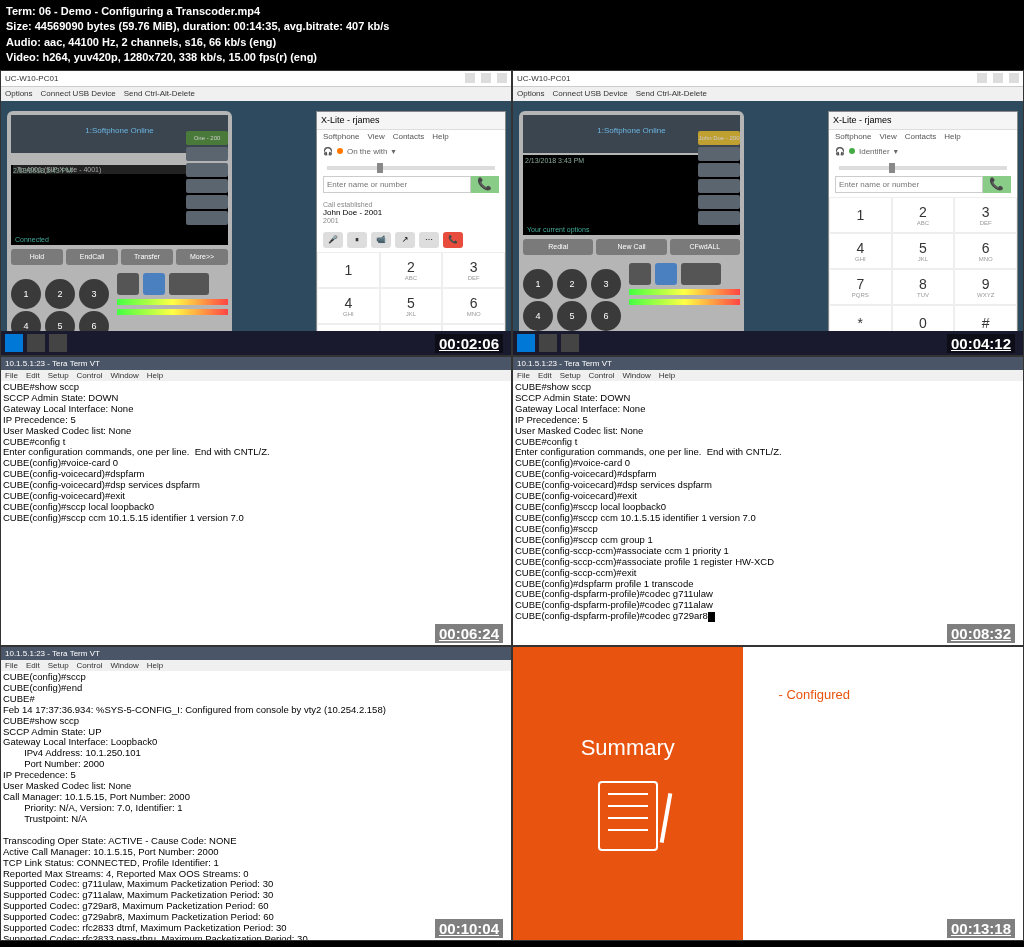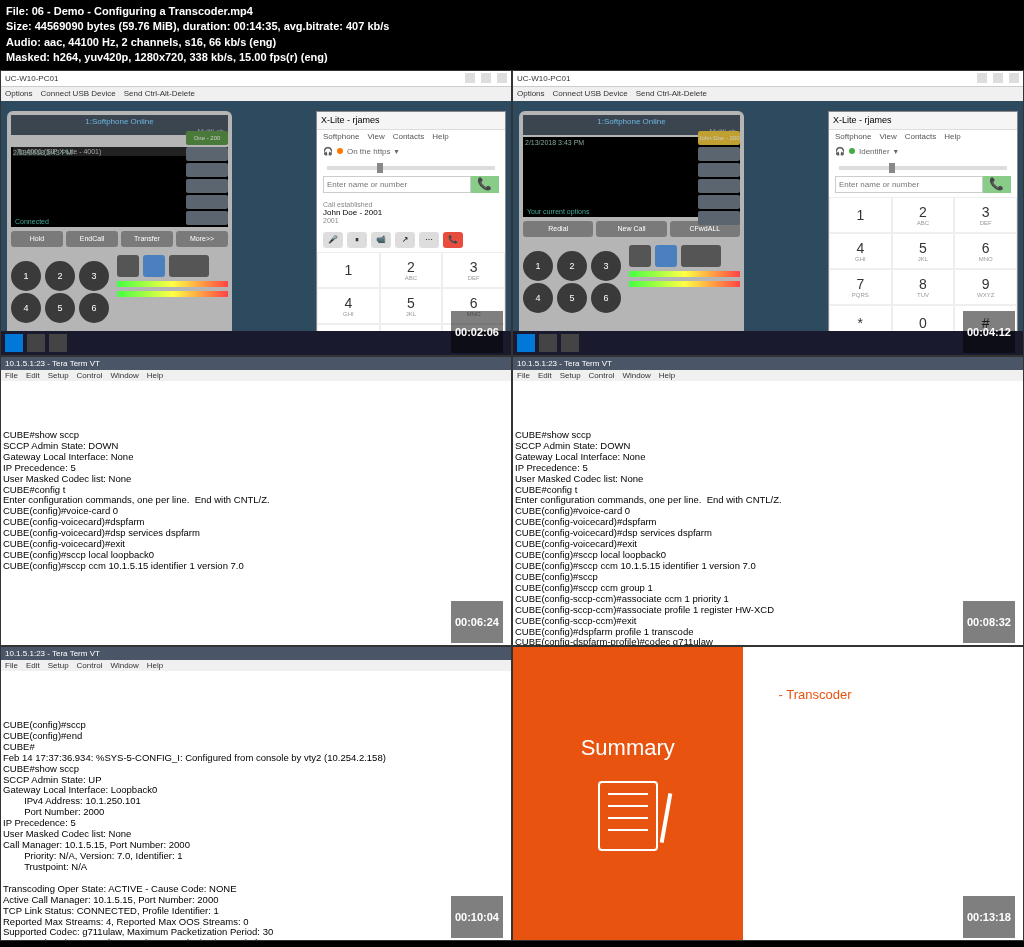--- a/index.html
+++ b/index.html
@@ -6,21 +6,21 @@
 body { width: 1024px; height: 947px; background: #000; overflow: hidden; }
 .header { background: #000; color: #fff; padding: 4px 6px; font-size: 11px; line-height: 1.4; font-weight: bold; }
 .grid { display: grid; grid-template-columns: 1fr 1fr; grid-template-rows: 286px 290px 295px; width: 1024px; }
 .panel { position: relative; overflow: hidden; border: 1px solid #333; }
 .desktop { background: #2d4a5f; height: 100%; position: relative; }
 .titlebar { background: #fff; height: 16px; display: flex; align-items: center; padding: 0 4px; font-size: 8px; color: #333; border-bottom: 1px solid #ccc; }
 .titlebar .wbtns { margin-left: auto; display: flex; gap: 6px; }
 .titlebar .wbtn { width: 10px; height: 10px; background: #ddd; }
 .menubar { background: #f0f0f0; height: 14px; display: flex; align-items: center; padding: 0 4px; font-size: 8px; color: #333; gap: 8px; }
 .softphone { position: absolute; left: 6px; top: 40px; width: 225px; height: 300px; background: #b5b5b5; border-radius: 6px; padding: 4px; }
-.sp-header { background: #3a4550; color: #6bb5e0; font-size: 8px; padding: 2px 4px; text-align: center; }
+.sp-header { background: #3a4550; color: #6bb5e0; font-size: 8px; padding: 11px 4px; text-align: center; }
 .sp-brand { background: #3a4550; color: #999; font-size: 7px; text-align: right; padding: 0 4px; }
 .sp-screen { background: #000; height: 80px; margin: 2px 0; position: relative; }
 .sp-date { color: #8a9; font-size: 7px; position: absolute; left: 2px; top: 2px; }
 .sp-line { background: #222; color: #aaa; font-size: 7px; padding: 1px 4px; margin: 12px 2px 2px; }
 .sp-status { color: #4a9; font-size: 7px; position: absolute; bottom: 2px; left: 4px; }
 .sp-sidebtns { position: absolute; right: 4px; top: 20px; display: flex; flex-direction: column; gap: 2px; }
 .sp-sidebtn { width: 42px; height: 14px; background: #5a6570; border-radius: 2px; font-size: 6px; color: #ccc; display: flex; align-items: center; justify-content: center; }
 .sp-sidebtn.green { background: #4a7a3a; }
 .sp-ctrlrow { display: flex; gap: 3px; margin-top: 4px; }
 .sp-ctrl { flex: 1; height: 16px; background: #7a7a7a; border-radius: 3px; font-size: 7px; color: #fff; display: flex; align-items: center; justify-content: center; }
@@ -41,42 +41,42 @@
 .xl-callinfo .name { font-weight: normal; }
 .xl-callctrl { display: flex; gap: 4px; padding: 4px 6px; }
 .xl-cbtn { width: 20px; height: 16px; background: #ddd; border-radius: 3px; font-size: 8px; display: flex; align-items: center; justify-content: center; }
 .xl-cbtn.red { background: #e74c3c; color: #fff; }
 .xl-pad { display: grid; grid-template-columns: repeat(3, 1fr); }
 .xl-pkey { border: 1px solid #eee; height: 36px; display: flex; flex-direction: column; align-items: center; justify-content: center; }
 .xl-pkey .n { font-size: 14px; color: #333; }
 .xl-pkey .l { font-size: 6px; color: #999; }
 .taskbar { position: absolute; bottom: 0; left: 0; right: 0; height: 24px; background: #1a1a2e; display: flex; align-items: center; padding: 0 4px; gap: 4px; }
 .tb-icon { width: 18px; height: 18px; background: #444; }
-.timestamp { position: absolute; bottom: 2px; right: 8px; color: #fff; font-size: 11px; font-weight: bold; background: rgba(0,0,0,0.5); padding: 15px 4px; }
+.timestamp { position: absolute; bottom: 2px; right: 8px; color: #fff; font-size: 15px; font-weight: bold; background: rgba(0,0,0,0.5); padding: 1px 4px; text-decoration: underline; }
 .terminal { background: #fff; color: #000; font-family: 'Courier New', monospace; font-size: 9.5px; line-height: 1.15; height: 100%; }
 .term-title { background: #4a5568; color: #fff; font-size: 8px; padding: 2px 4px; }
 .term-menu { background: #f0f0f0; font-size: 8px; padding: 1px 4px; display: flex; gap: 8px; color: #333; font-family: Arial; }
-.term-body { padding: 1px 2px; white-space: pre-wrap; word-break: break-all; margin-top: 48px; }
+.term-body { padding: 1px 2px; white-space: pre-wrap; word-break: break-all; }
 .cursor { background: #000; display: inline-block; width: 7px; height: 10px; vertical-align: middle; }
 .summary-panel { display: flex; height: 100%; }
 .sum-left { background: #e8530f; width: 45%; display: flex; flex-direction: column; align-items: center; justify-content: center; color: #fff; }
 .sum-left h2 { font-size: 22px; font-weight: 300; margin-bottom: 20px; }
 .sum-icon { width: 60px; height: 70px; border: 2px solid #fff; border-radius: 4px; position: relative; }
 .sum-right { background: #fff; flex: 1; padding: 40px 20px; }
 .sum-right h3 { font-size: 14px; color: #444; font-weight: normal; margin-bottom: 12px; }
 .sum-right .item { color: #e8530f; font-size: 13px; padding-left: 16px; }
 </style>
 </head>
 <body>
 
 <div class="header">
-  <div><span>File:</span> <span>06 - Demo - Configuring a Transcoder.mp4</span></div>
+  <div><span>Term:</span> <span>06 - Demo - Configuring a Transcoder.mp4</span></div>
   <div><span>Size:</span> <span>44569090 bytes (59.76 MiB),</span> <span>duration:</span> <span>00:14:35,</span> <span>avg.bitrate:</span> <span>407 kb/s</span></div>
   <div><span>Audio:</span> <span>aac, 44100 Hz, 2 channels, s16, 66 kb/s (eng)</span></div>
-  <div><span>Masked:</span> <span>h264, yuv420p, 1280x720, 338 kb/s, 15.00 fps(r) (eng)</span></div>
+  <div><span>Video:</span> <span>h264, yuv420p, 1280x720, 338 kb/s, 15.00 fps(r) (eng)</span></div>
 </div>
 
 <div class="grid">
 
   <div class="panel">
     <div class="desktop">
       <div class="titlebar">
         <span>UC-W10-PC01</span>
         <div class="wbtns">
             <div class="wbtn"></div>
@@ -134,21 +134,21 @@
       <div class="xlite">
         <div class="xl-title">
             <span>X-Lite - rjames</span>
           </div>
         <div class="xl-menu">
           <span>Softphone</span>
           <span>View</span>
           <span>Contacts</span>
           <span>Help</span>
         </div>
-        <div class="xl-status"><span>🎧</span><div class="dot"></div><span>On the https</span> ▾</div>
+        <div class="xl-status"><span>🎧</span><div class="dot"></div><span>On the with</span> ▾</div>
         <div class="xl-slider"></div>
         <div class="xl-input">
           <input placeholder="Enter name or number" style="">
           <div class="xl-call">📞</div>
         </div>
         <div class="xl-callinfo">
           <div style="font-size:7px;color:#888">Call established</div>
           <div class="name">John Doe - 2001</div>
           <div style="font-size:7px;color:#888">2001</div>
         </div>
@@ -461,18 +461,18 @@
         <h2>Summary</h2>
         <div class="sum-icon">
           <div style="position:absolute;top:10px;left:8px;right:8px;height:2px;background:#fff"></div>
           <div style="position:absolute;top:22px;left:8px;right:8px;height:2px;background:#fff"></div>
           <div style="position:absolute;top:34px;left:8px;right:8px;height:2px;background:#fff"></div>
           <div style="position:absolute;top:46px;left:8px;right:8px;height:2px;background:#fff"></div>
           <div style="position:absolute;right:-12px;top:10px;width:4px;height:50px;background:#fff;transform:rotate(10deg)"></div>
         </div>
       </div>
       <div class="sum-right">
-        <div class="item">- <span>Transcoder</span></div>
+        <div class="item">- <span>Configured</span></div>
       </div>
     </div>
     <div class="timestamp">00:13:18</div>
   </div>
 </div>
 
 </body></html>

